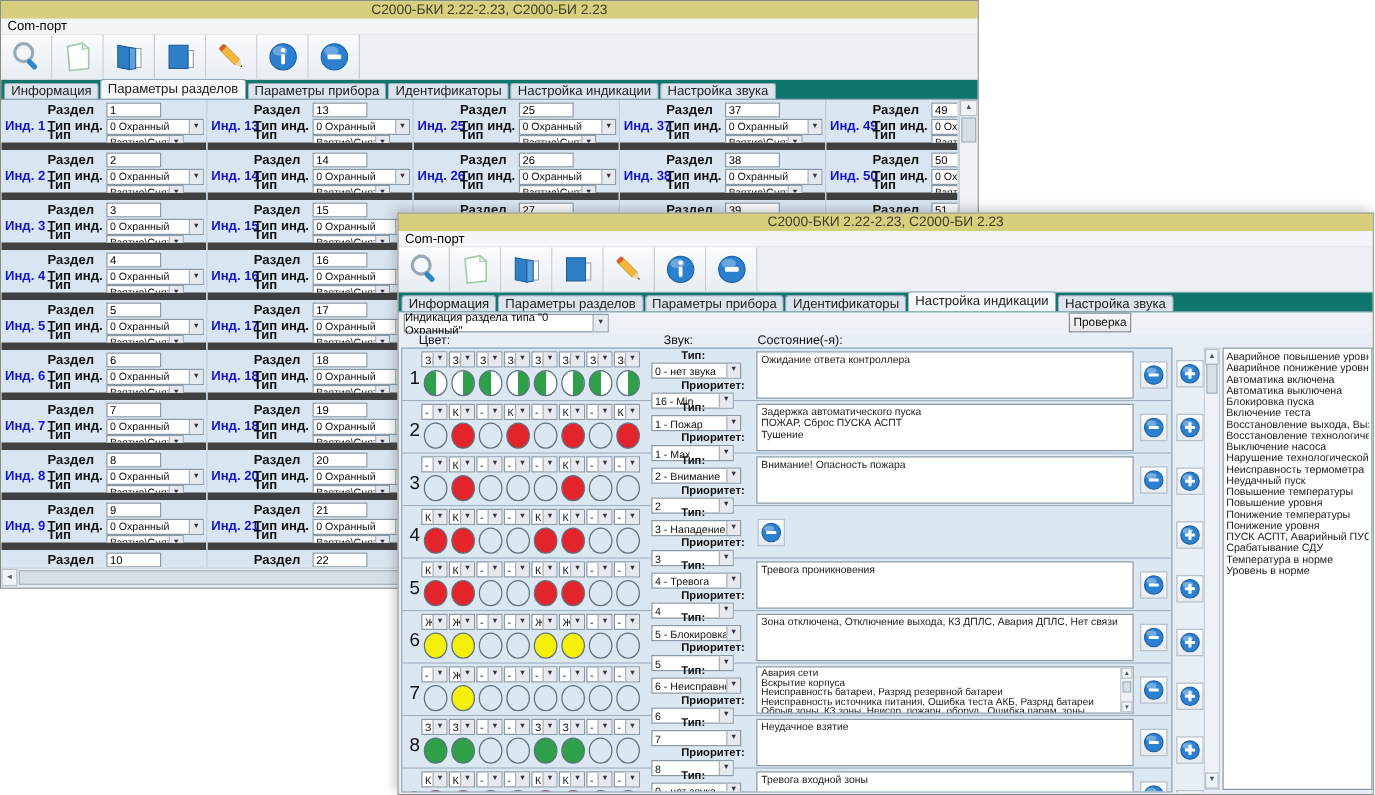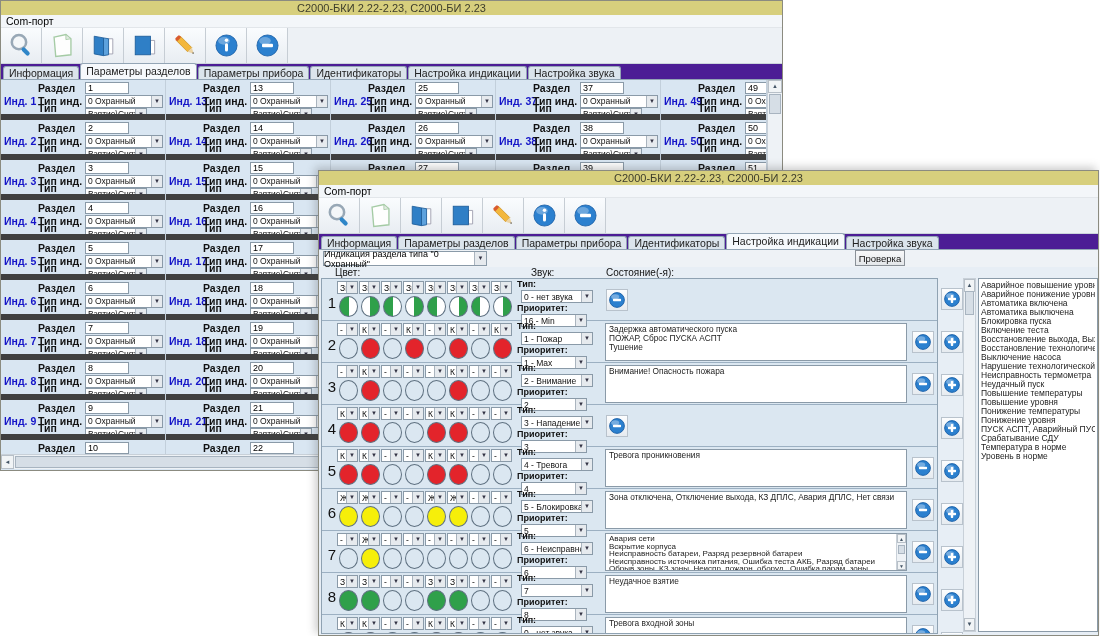--- a/index.html
+++ b/index.html
@@ -9,21 +9,21 @@
   .window{position:absolute;border:1px solid #8b8b80;background:#edf2f7;}
   #win-back{left:0;top:0;width:783px;height:471px;z-index:1;}
   #win-front{left:318px;top:170px;width:781px;height:466px;z-index:2;box-shadow:-3px -3px 8px rgba(60,60,60,.25);}
 
   .titlebar{height:14px;background:#d7cf7d;font-size:11px;line-height:14px;text-align:center;color:#3d3d2b;overflow:hidden;}
   .menubar{height:13px;background:#f3f6f9;font-size:10.5px;line-height:13px;padding-left:5px;border-bottom:1px solid #e2e6ea;}
   .toolbar{height:36px;background:#edf1f5;display:flex;border-bottom:1px solid #ccd4db;}
   .toolbtn{width:41px;border-right:1px solid #c6cdd4;display:flex;align-items:center;justify-content:center;background:linear-gradient(#fafcfe,#e8edf2);}
   .toolbtn svg{width:27px;height:27px;display:block;}
   .icowrap{display:block;width:27px;height:27px;}
-  .tabbar{height:16px;background:#4c1d95;display:flex;align-items:flex-end;padding-left:2px;border-bottom:1px solid #93a5b5;}
+  .tabbar{height:16px;background:#0f766e;display:flex;align-items:flex-end;padding-left:2px;border-bottom:1px solid #93a5b5;}
   .tab{font-size:10.5px;border:1px solid #93a5b5;border-bottom:none;border-radius:3px 3px 0 0;padding:0 5px;margin-right:1px;background:#dbe4ec;height:13px;line-height:13px;white-space:nowrap;color:#222;}
   .tab.active{background:#f6f9fc;height:16px;line-height:15px;}
 
   
   .bcontent{position:relative;height:390px;background:#d9e6f2;overflow:hidden;}
   .bgrid{position:absolute;left:0;top:0;width:768px;height:374px;display:flex;overflow:hidden;}
   .bcol{width:165px;border-right:1px solid #c2cfdb;flex:none;overflow:hidden;}
   .bcol.last{width:106px;}
   .cell{height:40px;border-bottom:6px solid #404040;padding-top:2px;overflow:hidden;}
   .crow{display:flex;align-items:center;height:12px;margin-bottom:1px;}
@@ -60,21 +60,21 @@
   .ledgrid{width:176px;display:flex;padding-top:2px;flex:none;}
   .ledunit{width:22px;flex:none;}
   .led{width:19px;height:21px;border-radius:50%;border:1px solid #5f7181;margin:2px auto 0;}
   .led.off{background:transparent;}
   .led.red{background:#e3242b;}
   .led.green{background:#2fa04a;}
   .led.yellow{background:#f6ef0a;}
   .led.half_l{background:linear-gradient(90deg,#2fa04a 50%,#fff 50%);}
   .led.half_r{background:linear-gradient(90deg,#fff 50%,#2fa04a 50%);}
   .snd{width:88px;padding:1px 0 0 4px;flex:none;}
-  .snd b{display:block;font-size:9px;line-height:9px;color:#111;}
+  .snd b{display:block;font-size:9px;line-height:9px;color:#111;margin-left:28px;}
   .snd .dd{margin:1px 4px;}
   .statebox{position:relative;width:302px;height:38px;margin:2px 0 0 4px;background:#fff;border:1px solid #8a9aa8;font-size:8.3px;line-height:9.2px;padding:1px 3px;overflow:hidden;white-space:pre-line;color:#222;flex:none;}
   .statebox.withsb{font-size:8px;line-height:7.6px;padding-right:12px;}
   .ministk{position:absolute;right:0;top:0;bottom:0;width:10px;background:#eef2f6;border-left:1px solid #c8d0d8;}
   .ministk .sbtn{height:9px;line-height:8px;font-size:5px;}
   .ministk .mthumb{position:absolute;left:1px;right:1px;top:11px;height:9px;background:#d6dee6;border:1px solid #a8b4c0;}
   .rndbtn{width:22px;height:22px;margin:10px 0 0 5px;display:flex;align-items:center;justify-content:center;background:linear-gradient(#fcfdfe,#e6ebf0);border:1px solid #b8c2cc;flex:none;}
   .rndbtn svg{width:18px;height:18px;display:block;}
   .pluscol{position:absolute;left:620px;top:11px;width:26px;height:356px;overflow:hidden;}
   .pluscol .rndbtn{position:absolute;left:2px;margin:0;}
@@ -980,20 +980,21 @@
               <div class="dd w72">
                 <span>0 - нет звука</span>
                 <i>▼</i>
               </div>
               <b>Приоритет:</b>
               <div class="dd w45">
                 <span>16 - Min</span>
                 <i>▼</i>
               </div>
             </div>
+            <div class="statebox">Ожидание ответа контроллера</div>
             <div class="rndbtn">
               <svg viewBox="0 0 20 20">
                 <circle cx="10" cy="10" r="8.2" fill="#2b80cf" stroke="#1a5fa6"></circle>
                 <ellipse cx="8" cy="6.5" rx="4.5" ry="2.8" fill="#fff" opacity="0.35"></ellipse>
                 <rect x="5.5" y="8.7" width="9" height="2.7" rx="0.8" fill="#fff"></rect>
               </svg>
             </div>
           </div>
           <div class="frow">
             <span class="rownum">2</span>

